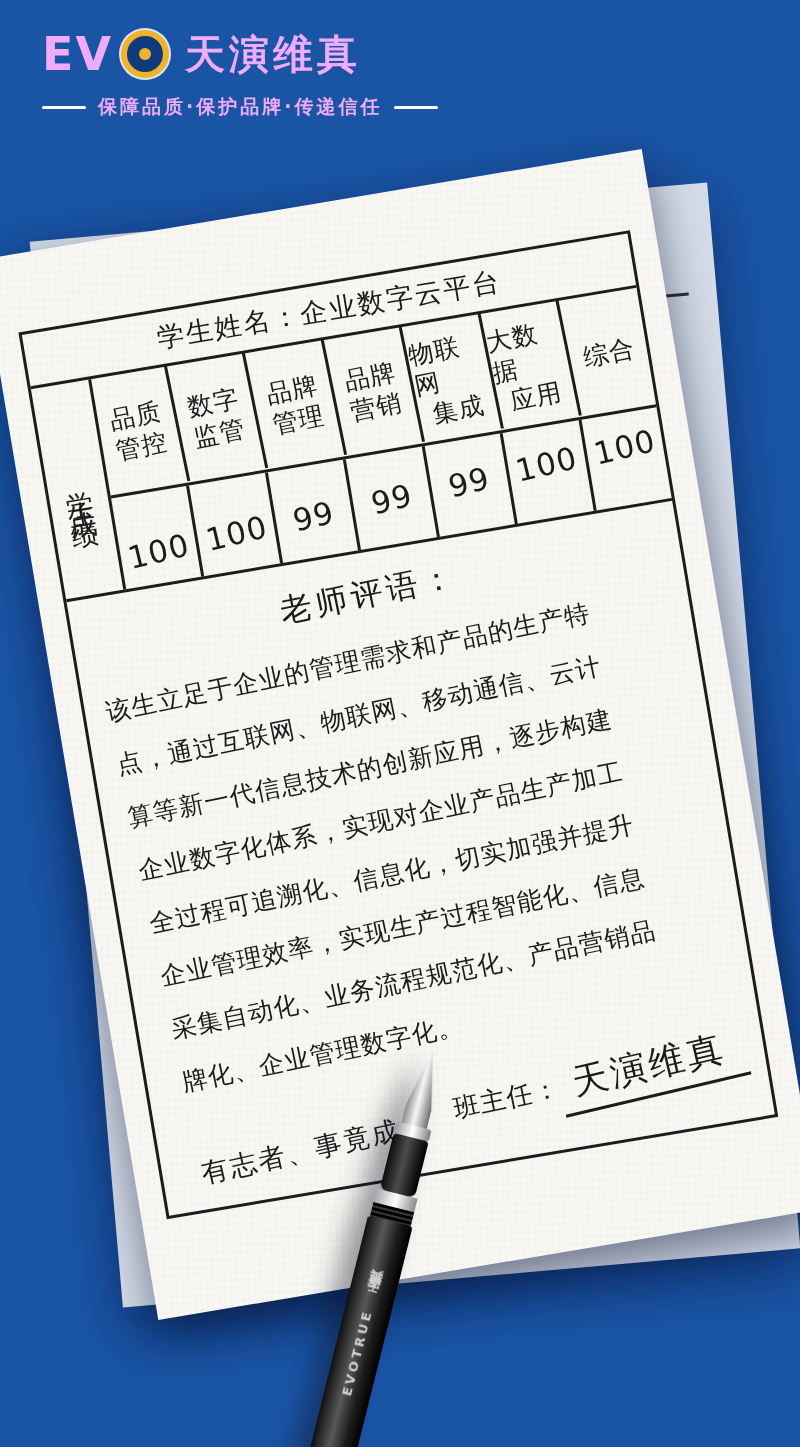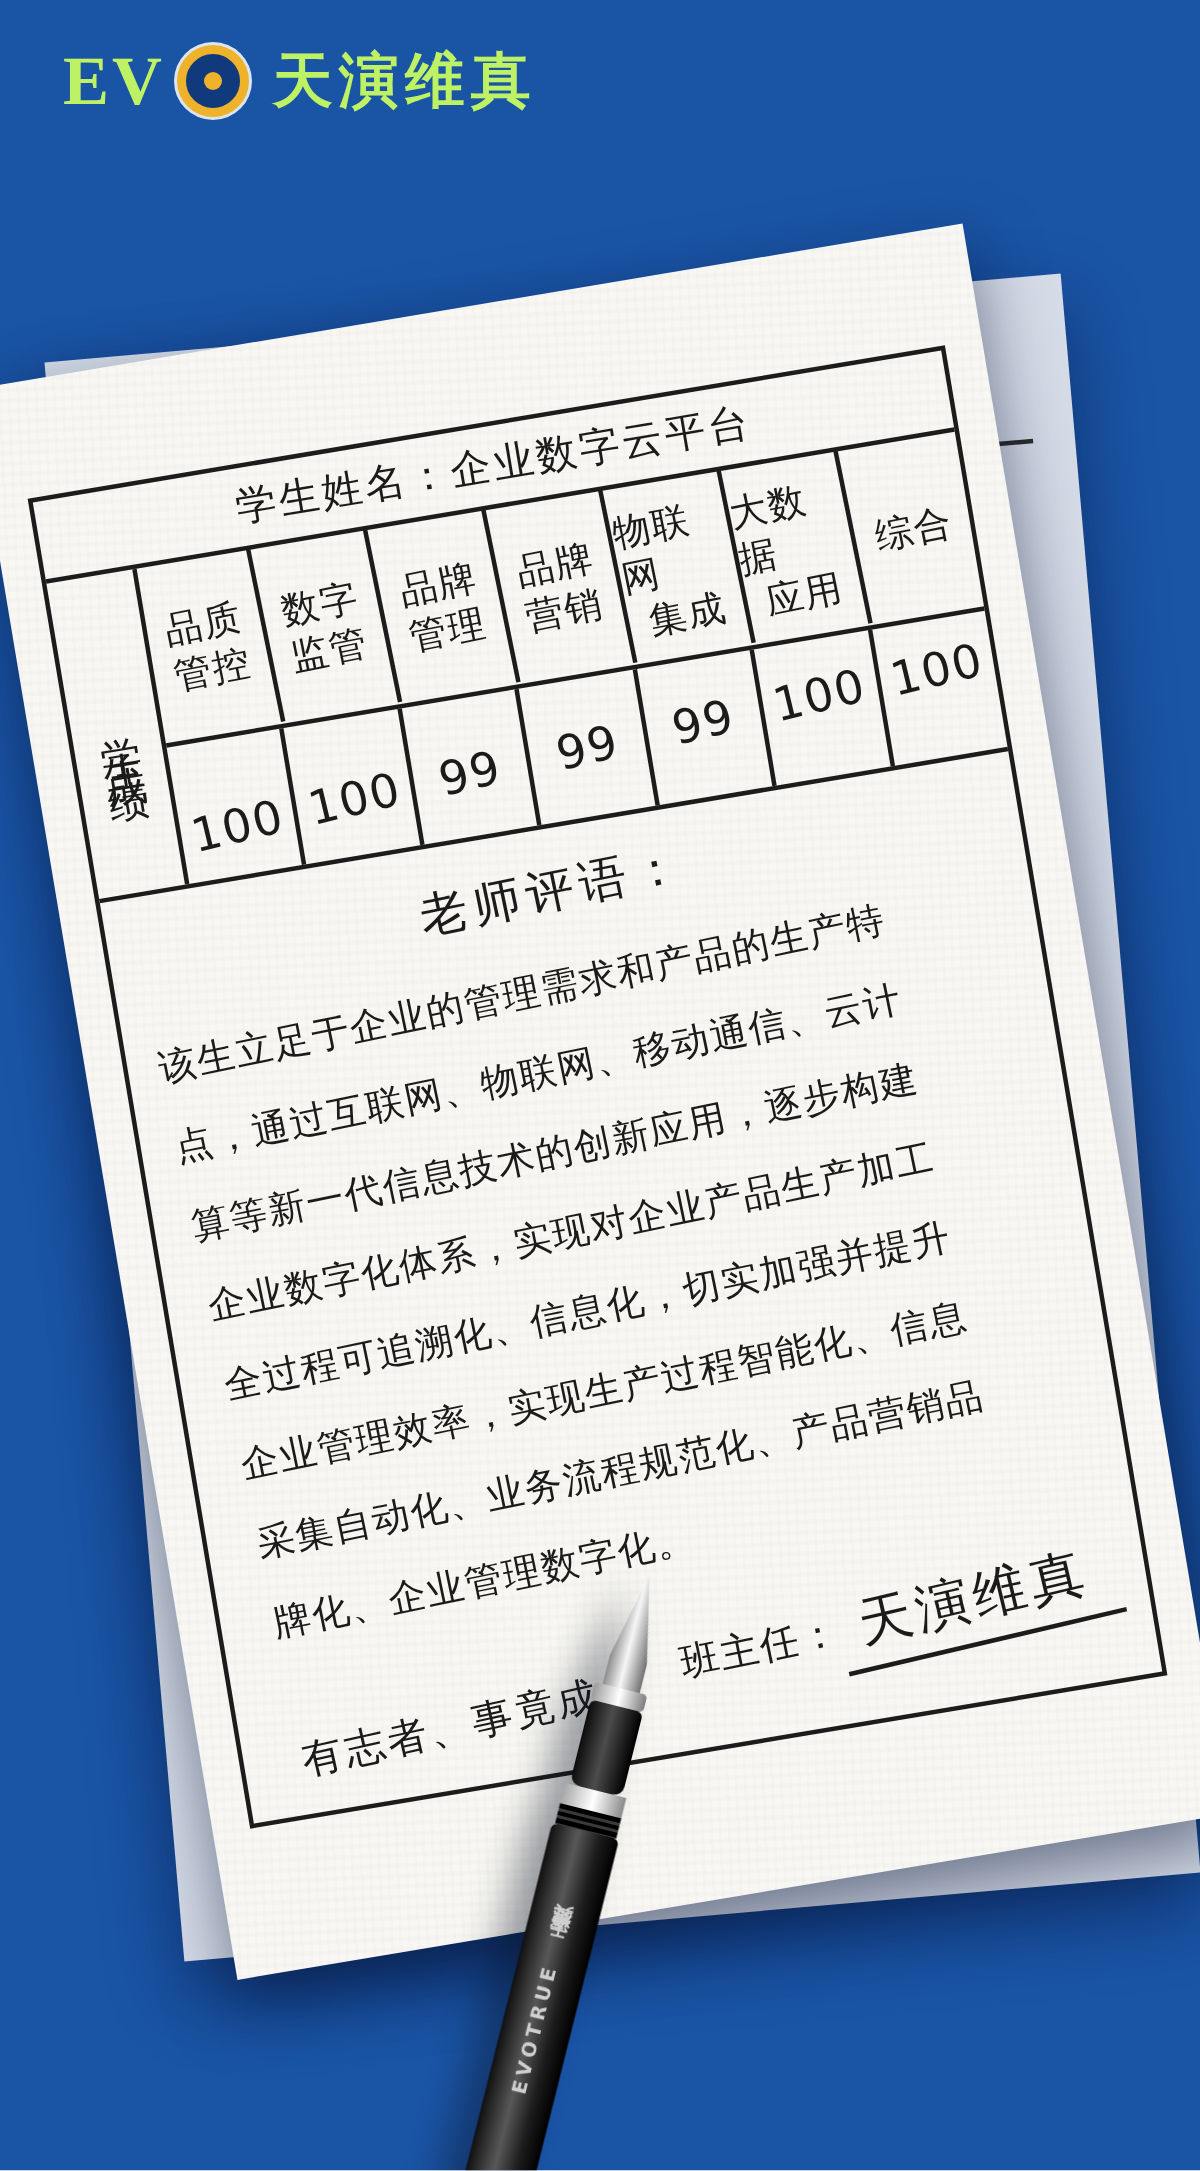--- a/index.html
+++ b/index.html
@@ -1,20 +1,20 @@
 <!DOCTYPE html>
 <html><head>
 <meta charset="utf-8">
 <style>
   html,body{margin:0;padding:0;}
   body{font-family:"DejaVu Sans","Liberation Sans",sans-serif;}
   .stage{position:relative;width:800px;height:1447px;background:#1a54a5;overflow:hidden;}
 
   
-  .brand{position:absolute;left:42px;top:30px;color:#bef264;font-family:Liberation Serif, serif;}
+  .brand{position:absolute;left:42px;top:30px;color:#f0abfc;}
   .brand-row{display:flex;align-items:center;gap:6px;}
   .logo-en{font-size:46px;font-weight:bold;letter-spacing:2px;line-height:1;}
   .o-icon{width:36px;height:36px;border-radius:50%;border:6px solid #efb32b;background:#113a7c;
           position:relative;box-shadow:0 0 0 2px rgba(255,255,255,.85);margin:0 2px;}
   .o-icon::after{content:'';position:absolute;left:50%;top:50%;width:12px;height:12px;margin:-6px 0 0 -6px;
           border-radius:50%;background:#efb32b;}
   .logo-cn{font-size:40px;font-weight:bold;letter-spacing:4px;line-height:1;margin-left:8px;}
   .tagline-row{display:flex;align-items:center;gap:12px;margin-top:16px;}
   .tag-line{width:44px;height:3px;background:#fff;border-radius:2px;}
   .tagline{font-size:19px;font-weight:bold;letter-spacing:3px;}
@@ -85,20 +85,25 @@
 <body>
 
 <div class="stage">
 
   <div class="brand">
     <div class="brand-row">
       <span class="logo-en">EV</span>
       <span class="o-icon"></span>
       <span class="logo-cn">天演维真</span>
     </div>
+    <div class="tagline-row">
+      <span class="tag-line"></span>
+      <span class="tagline">保障品质·保护品牌·传递信任</span>
+      <span class="tag-line"></span>
+    </div>
   </div>
 
   <div class="sheet-back">
     <div class="back-table-fragment"></div>
   </div>
 
   <div class="paper">
     <div class="card">
 
       <div class="title-row">

